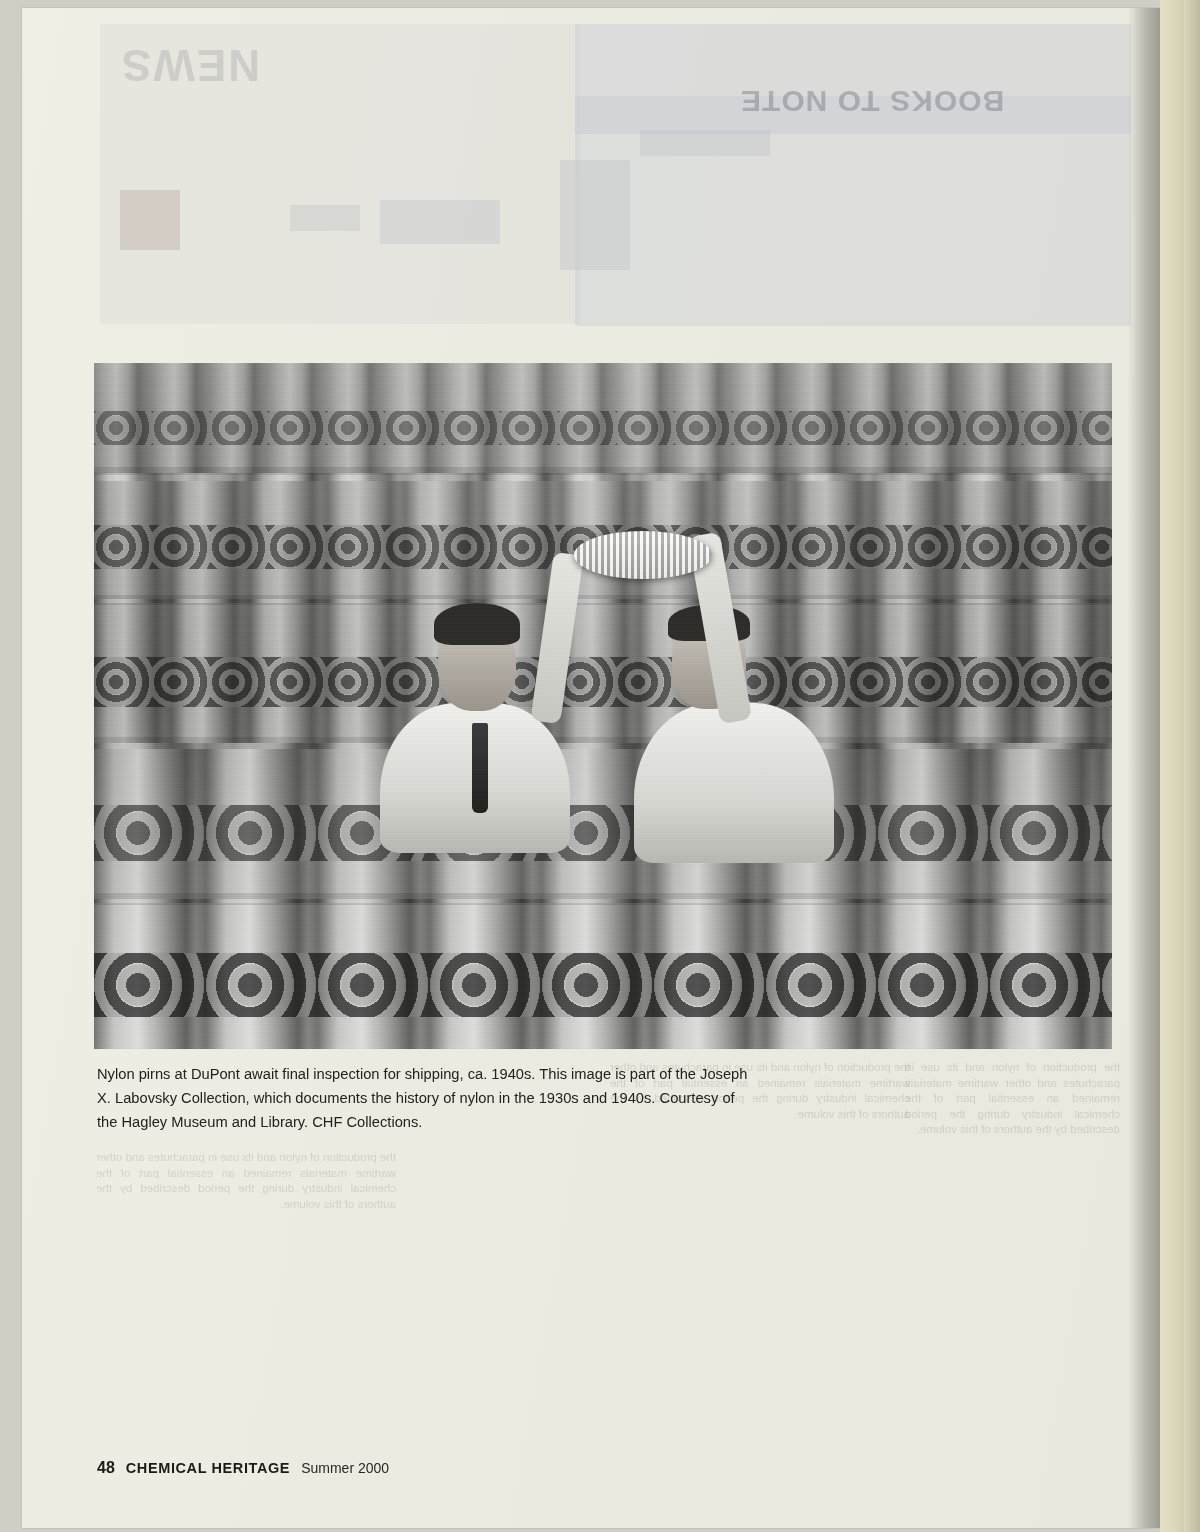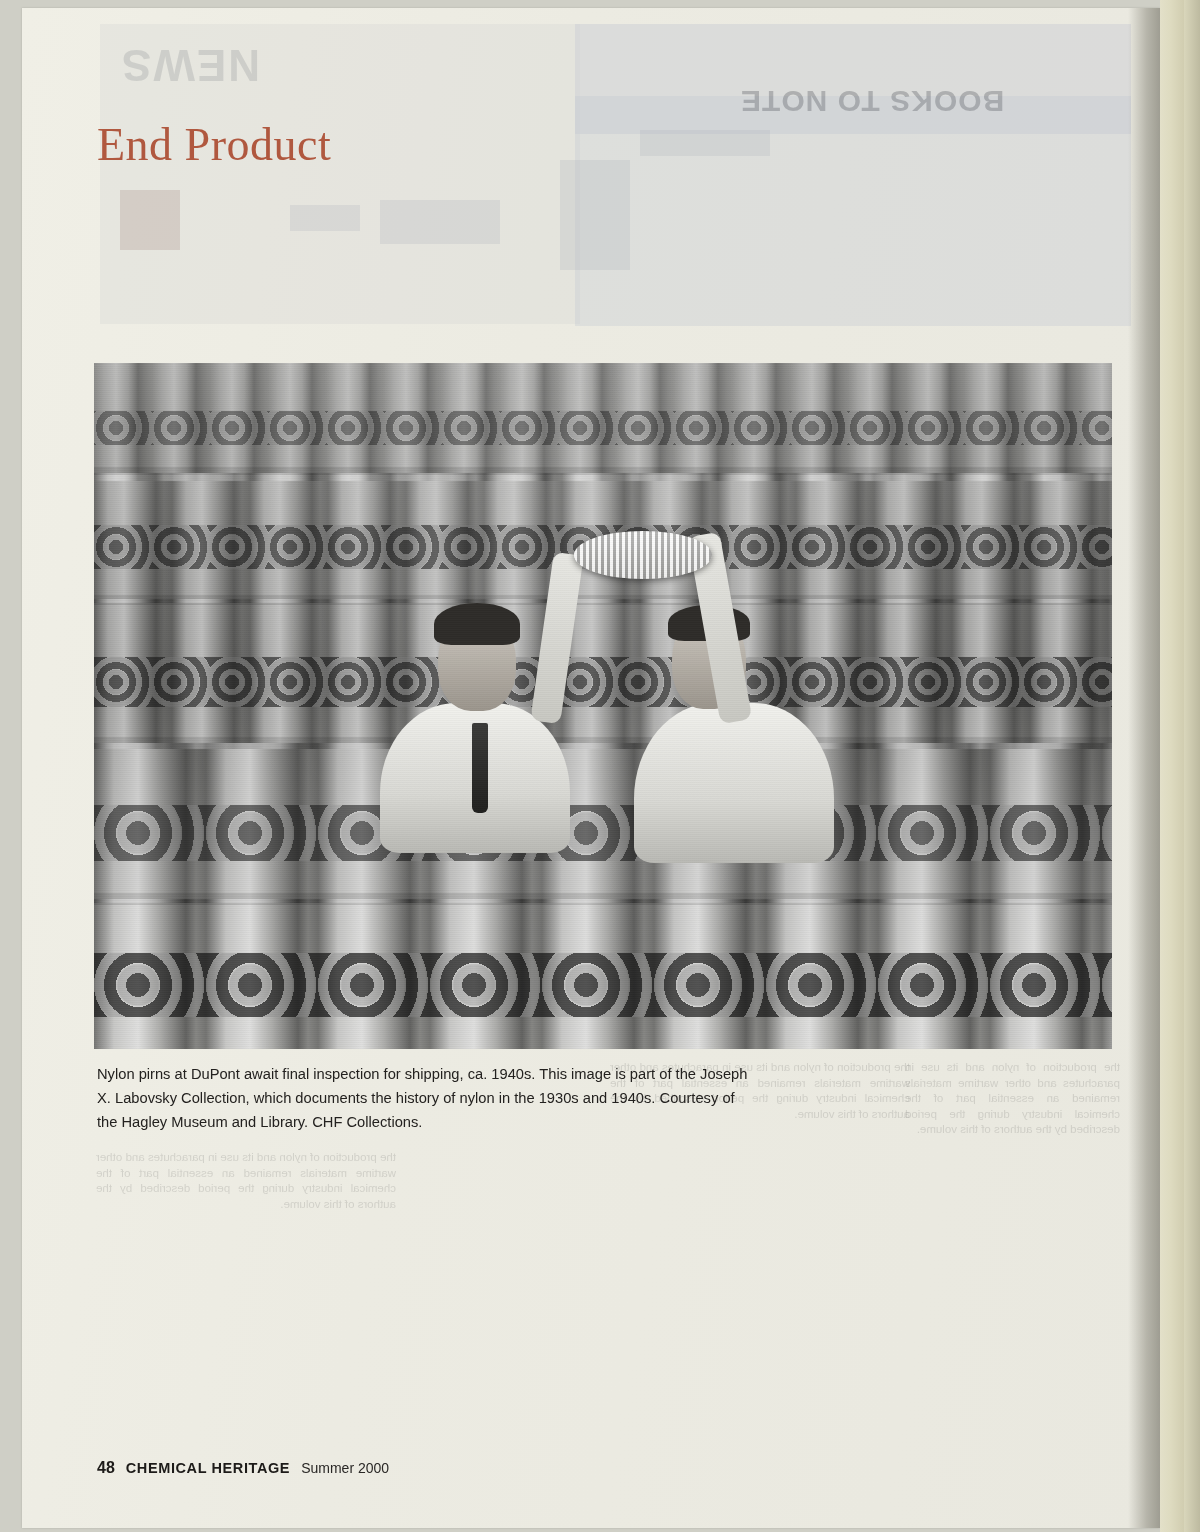--- a/index.html
+++ b/index.html
@@ -309,21 +309,20 @@
   <div class="bleed-block" style="left:640px; top:130px; width:130px; height:26px;"></div>
   <div class="bleed-block" style="left:380px; top:200px; width:120px; height:44px;"></div>
   <div class="bleed-block" style="left:560px; top:160px; width:70px; height:110px;"></div>
   <div class="bleed-block" style="left:120px; top:190px; width:60px; height:60px; background:rgba(150,120,110,0.22);"></div>
   <div class="bleed-block" style="left:290px; top:205px; width:70px; height:26px;"></div>
 
   <div class="bleed-col" style="left:96px; top:1150px; width:300px;">the production of nylon and its use in parachutes and other wartime materials remained an essential part of the chemical industry during the period described by the authors of this volume.</div>
   <div class="bleed-col" style="left:610px; top:1060px; width:300px;">the production of nylon and its use in parachutes and other wartime materials remained an essential part of the chemical industry during the period described by the authors of this volume.</div>
   <div class="bleed-col" style="left:905px; top:1060px; width:215px;">the production of nylon and its use in parachutes and other wartime materials remained an essential part of the chemical industry during the period described by the authors of this volume.</div>
 
-  <div class="headline">End Product</div>
 
   <div class="photo-frame">
     <div class="photo-canvas">
 
       <div class="cone-row r1">
         <div class="cones cones-a" style="opacity:.75"></div>
         <div class="eye-row" style="top:48px;height:34px;opacity:.5"></div>
       </div>
 
       <div class="cone-row r2">

